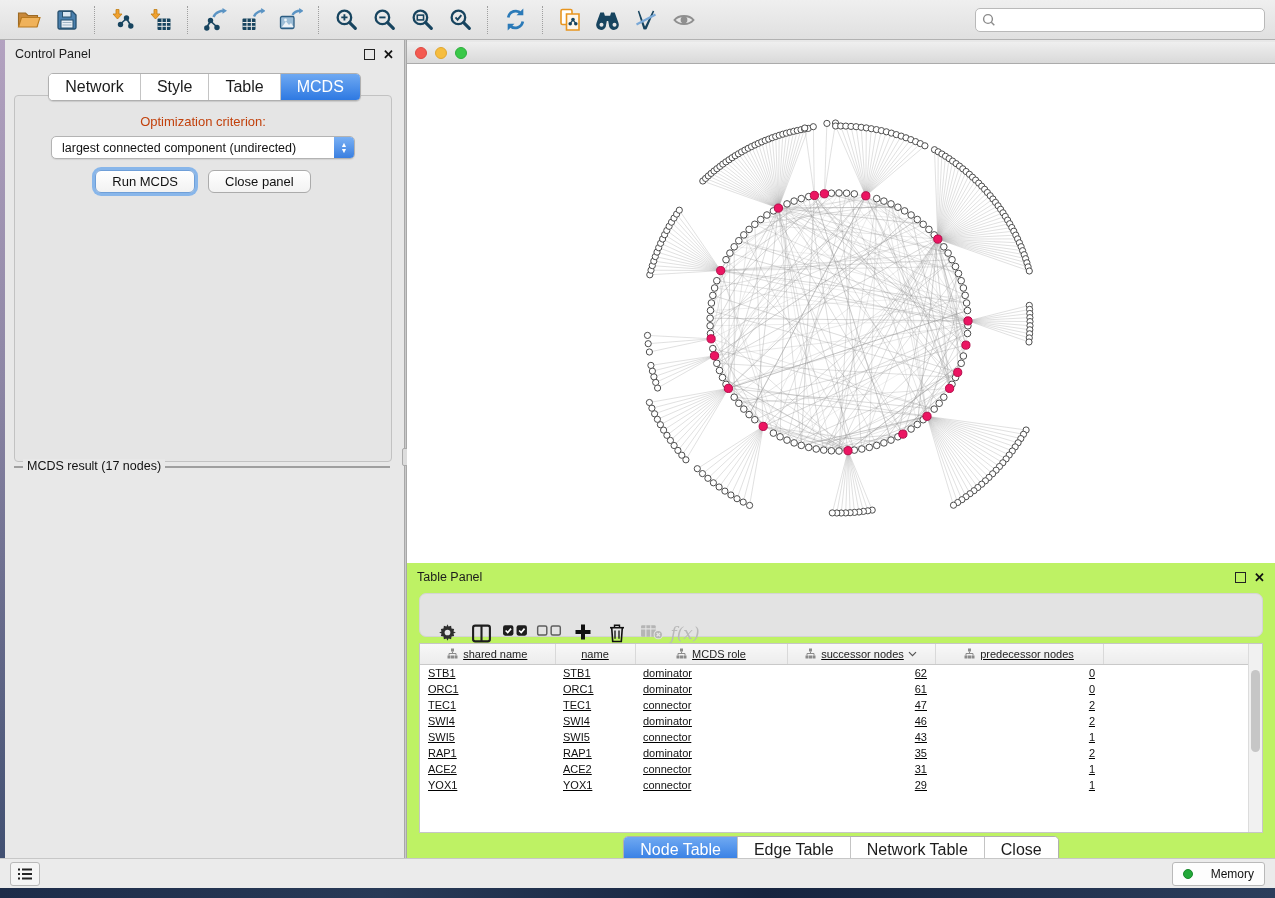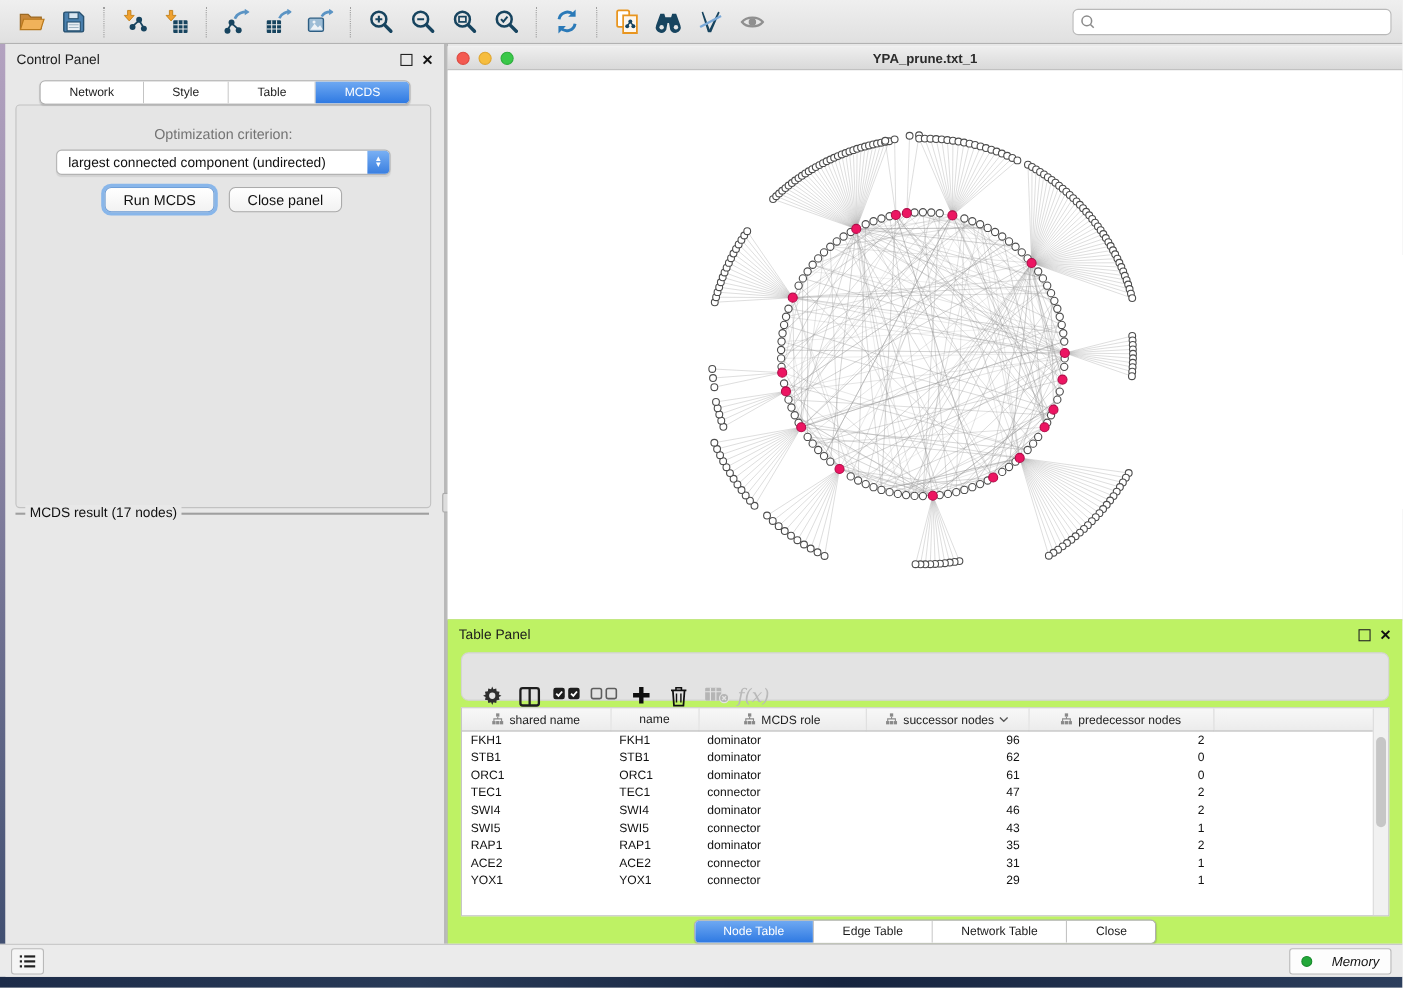--- a/index.html
+++ b/index.html
@@ -20,25 +20,25 @@
 
   
   .control-panel{position:absolute;left:5px;top:40px;width:399px;bottom:40px;background:#e8e8e8;}
   .panel-header{position:absolute;left:0;right:0;top:0;height:28px;display:flex;align-items:center;padding:0 10px;box-sizing:border-box;}
   .panel-title{font-size:12.5px;color:#1c1c1c;}
   .win-ctl{margin-left:auto;display:flex;align-items:center;gap:8px;}
   .float-ic{width:9px;height:9px;border:1.6px solid #222;display:inline-block;}
   .close-ic{font-size:13px;font-weight:bold;color:#111;line-height:1;}
   .tabs-row{position:absolute;left:0;right:0;top:33px;display:flex;justify-content:center;z-index:2;}
   .tab-group{display:flex;border:1px solid #b0b0b0;border-radius:5px;overflow:hidden;background:#fff;box-shadow:0 1px 1px rgba(0,0,0,.12);}
-  .tab{padding:4px 26px;font-size:11px;color:#1c1c1c;background:#fff;border-right:1px solid #c4c4c4;cursor:default;}
+  .tab{padding:4px 16px;font-size:16px;color:#1c1c1c;background:#fff;border-right:1px solid #c4c4c4;cursor:default;}
   .tab:last-child{border-right:none;}
   .tab.sel{background:linear-gradient(#6fa9f2,#2e79e2);color:#fff;}
   .mcds-box{position:absolute;left:9px;right:12px;top:55px;height:365px;background:#e5e5e5;border:1px solid #c2c2c2;border-radius:4px;}
-  .opt-label{position:absolute;left:0;right:0;top:18px;text-align:center;font-size:13px;color:#737373;}
+  .opt-label{position:absolute;left:0;right:0;top:18px;text-align:center;font-size:13px;color:#c2410c;}
   .criterion{position:absolute;left:36px;right:36px;top:40px;height:23px;background:#fff;border:1px solid #b3b3b3;border-radius:5px;display:flex;align-items:center;font-size:12.5px;color:#111;padding-left:10px;box-sizing:border-box;box-shadow:0 1px 1px rgba(0,0,0,.08);text-align:center;}
   .criterion .cap{margin-left:auto;width:20px;height:21px;background:linear-gradient(#79b0f4,#3a7fe0);border-radius:0 4px 4px 0;display:flex;flex-direction:column;align-items:center;justify-content:center;color:#fff;font-size:7px;line-height:6px;}
   .btn-row{position:absolute;left:0;right:0;top:74px;display:flex;justify-content:center;gap:13px;}
   .push-btn{background:linear-gradient(#ffffff,#f2f2f2);border:1px solid #ababab;border-radius:6px;padding:3px 16px;font-size:13px;color:#111;}
   .push-btn.focus{box-shadow:0 0 0 3px #88b6ea;border-color:#6f9fd8;}
   .result-group{position:absolute;left:9px;right:14px;top:426px;bottom:18px;background:#fff;border:1px solid #9f9f9f;}
   .result-label{position:absolute;top:-8px;left:8px;background:#e8e8e8;padding:0 4px;font-size:12.5px;color:#111;}
   .result-list{position:absolute;left:4px;right:20px;top:12px;bottom:4px;overflow:hidden;font-size:12.5px;color:#111;}
   .result-scroll{position:absolute;right:4px;top:12px;bottom:4px;width:12px;background:#f4f4f4;border-left:1px solid #e2e2e2;}
 
@@ -57,34 +57,34 @@
   .light.g{background:#3ac849;border:1px solid #2eae3d;box-sizing:border-box;}
   .net-title{position:absolute;left:0;right:0;text-align:center;font-size:12px;font-weight:600;color:#2b2b2b;}
   .net-canvas{position:absolute;left:0;top:22px;width:868px;height:499px;background:#fff;}
 
   
   .table-panel{position:absolute;left:0;right:0;top:523px;bottom:0;background:#bef264;}
   .tp-toolbar{position:absolute;left:12px;right:12px;top:30px;height:44px;background:#e3e3e3;border:1px solid #d4d4d4;border-radius:7px;display:flex;align-items:center;padding:0 10px;box-sizing:border-box;}
   .tp-btn{width:34px;height:32px;display:flex;align-items:flex-start;justify-content:center;margin-top:48px;}
   .fx-label{font-family:"DejaVu Serif",serif;font-style:italic;font-size:17px;color:#b9b9b9;}
   .node-table{position:absolute;left:12px;right:12px;top:80px;height:190px;background:#fff;border:1px solid #c6c6c6;box-sizing:border-box;overflow:hidden;}
-  table.grid{border-collapse:collapse;width:100%;table-layout:fixed;}
+  table.grid{border-collapse:collapse;width:100%;table-layout:fixed;text-decoration:underline;}
   table.grid th{height:20px;background:linear-gradient(#f8f8f8,#ececec);border-bottom:1px solid #c9c9c9;border-right:1px solid #d9d9d9;font-size:11px;font-weight:normal;color:#222;text-align:center;padding:0 4px;white-space:nowrap;overflow:hidden;}
   table.grid th:last-child{border-right:none;}
   table.grid td{height:16px;font-size:11px;color:#111;padding:0 8px;white-space:nowrap;overflow:hidden;}
   td.num{text-align:right;padding-right:16px;}
   .tbl-scroll{position:absolute;right:0;top:0;bottom:0;width:13px;background:#f1f1f1;border-left:1px solid #dcdcdc;}
   .tbl-thumb{position:absolute;left:2px;right:2px;top:26px;height:82px;background:#c6c6c6;border-radius:5px;}
   .tp-tabs{position:absolute;left:0;right:0;top:273px;display:flex;justify-content:center;}
   .hdr-sort{margin-left:4px;}
 
   
   .status-bar{position:absolute;left:0;right:0;bottom:10px;height:30px;background:#ebebeb;border-top:1px solid #c7c7c7;display:flex;align-items:center;padding:0 10px;box-sizing:border-box;}
   .sb-btn{width:28px;height:22px;background:#f5f5f5;border:1px solid #b9b9b9;border-radius:3px;display:flex;align-items:center;justify-content:center;}
-  .mem-btn{margin-left:auto;height:22px;background:#fdfdfd;border:1px solid #b9b9b9;border-radius:3px;display:flex;align-items:center;gap:18px;padding:0 10px;font-size:12px;color:#111;font-style:italic;}
+  .mem-btn{margin-left:auto;height:22px;background:#fdfdfd;border:1px solid #b9b9b9;border-radius:3px;display:flex;align-items:center;gap:18px;padding:0 10px;font-size:12px;color:#111;}
   .mem-dot{width:10px;height:10px;border-radius:50%;background:#23a839;border:1px solid #188a2c;box-sizing:border-box;}
 </style>
 </head>
 <body>
 
 <div class="screen">
   <div class="wall-left"></div>
   <div class="wall-bottom"></div>
 
   <div class="toolbar">
@@ -277,21 +277,20 @@
     </div>
 
   <div class="right-side">
     <div class="net-window">
       <div class="net-titlebar">
         <span class="lights">
           <span class="light r"></span>
           <span class="light y"></span>
           <span class="light g"></span>
         </span>
-        <span class="net-title">YPA_prune.txt_1</span>
       </div>
       <svg id="net-svg" class="net-canvas" viewBox="0 0 868 499">
           <g stroke="#909090" stroke-width="0.7">
             <line x1="313.7" y1="206.6" x2="366.4" y2="369.1" opacity="0.35"></line>
             <line x1="313.7" y1="206.6" x2="327.2" y2="182.8" opacity="0.42"></line>
             <line x1="313.7" y1="206.6" x2="541.1" y2="189.1" opacity="0.38"></line>
             <line x1="313.7" y1="206.6" x2="560.9" y2="261.8" opacity="0.41"></line>
             <line x1="313.7" y1="206.6" x2="331.8" y2="176.7" opacity="0.36"></line>
             <line x1="313.7" y1="206.6" x2="559.6" y2="239.0" opacity="0.48"></line>
             <line x1="313.7" y1="206.6" x2="303.1" y2="261.8" opacity="0.31"></line>
@@ -1108,28 +1107,20 @@
                     <path d="M5.5 3.5v2M2 7.5v-2h7v2" stroke="#8a8a8a" fill="none"></path>
                     <rect x="0.5" y="7.5" width="3" height="3" fill="#8a8a8a"></rect>
                     <rect x="4" y="7.5" width="3" height="3" fill="#8a8a8a"></rect>
                     <rect x="7.5" y="7.5" width="3" height="3" fill="#8a8a8a"></rect>
                   </svg><span>predecessor nodes</span></th>
                 <th></th>
               </tr>
             </thead>
           <tbody id="grid-body">
               <tr>
-                <td>FKH1</td>
-                <td>FKH1</td>
-                <td>dominator</td>
-                <td class="num">96</td>
-                <td class="num">2</td>
-                <td></td>
-              </tr>
-              <tr>
                 <td>STB1</td>
                 <td>STB1</td>
                 <td>dominator</td>
                 <td class="num">62</td>
                 <td class="num">0</td>
                 <td></td>
               </tr>
               <tr>
                 <td>ORC1</td>
                 <td>ORC1</td>

